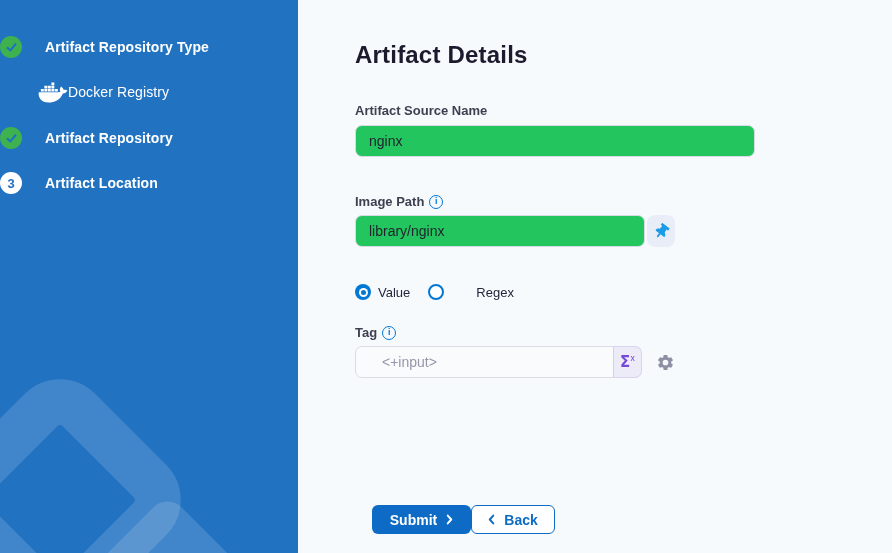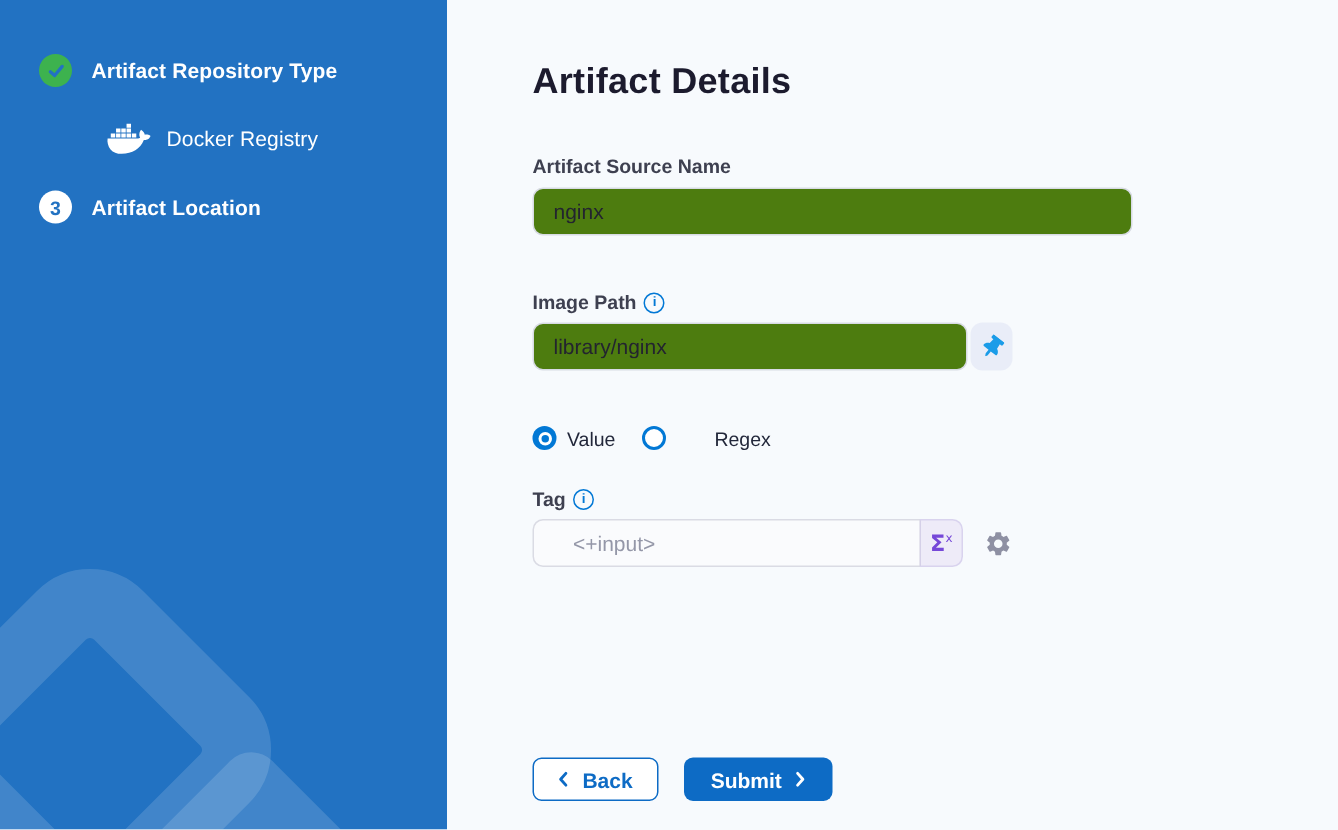--- a/index.html
+++ b/index.html
@@ -11,25 +11,25 @@
     overflow:hidden;
   }
 
   
   .sidebar {
     width:298px; flex-shrink:0; position:relative; overflow:hidden;
     background:#2272c2;
   }
   .steps { padding-top:36px; }
   .step, .substep {
-    display:flex; align-items:center; gap:13px;
-    padding-left:26px; cursor:pointer;
+    display:flex; align-items:center; gap:23px;
+    cursor:pointer;
   }
   .step { margin-bottom:23px; }
-  .substep { margin:0 0 24px 0; padding-left:71px; gap:10px; }
+  .substep { margin:0 0 24px 0; padding-left:38px; gap:0; }
   .step-label { color:#ffffff; font-size:14px; font-weight:600; letter-spacing:.1px; }
   .substep .step-label { font-weight:400; }
   .step.current .step-label { font-weight:700; }
   .check-circle {
     width:22px; height:22px; border-radius:50%; background:#3db24e;
     display:flex; align-items:center; justify-content:center; flex-shrink:0;
   }
   .num-circle {
     width:22px; height:22px; border-radius:50%; background:#ffffff;
     color:#2272c2; font-size:13px; font-weight:700;
@@ -64,21 +64,21 @@
   .info-icon {
     width:14px; height:14px; border-radius:50%;
     border:1.5px solid #0278d5; color:#0278d5;
     font-size:9px; font-weight:700; font-style:normal;
     display:inline-flex; align-items:center; justify-content:center;
     cursor:pointer;
   }
 
   .text-input {
     width:100%; height:32px; margin-top:7px;
-    border:1px solid #d8dbe4; border-radius:7px; background:#4d7c0f;
+    border:1px solid #d8dbe4; border-radius:7px; background:#22c55e;
     padding:0 13px; font-size:14px; color:#23242f;
     font-family:"Liberation Sans", sans-serif; outline:none;
   }
   .input-row { display:flex; align-items:stretch; width:320px; margin-top:6px; }
   .input-row .text-input { margin-top:0; flex:1; }
 
   .pin-btn {
     width:28px; height:32px; margin-left:2px; border:none; border-radius:8px;
     background:#e9edf8; display:flex; align-items:center; justify-content:center;
     cursor:pointer; flex-shrink:0;
@@ -150,20 +150,28 @@
 
     <div class="substep">
       <span class="docker-icon">
         <svg width="30" height="23" viewBox="0 0 640 512">
             <path fill="#ffffff" d="M349.9 236.3h-66.1v-59.4h66.1v59.4zm0-204.3h-66.1v60.7h66.1V32zm78.2 144.8H362v59.4h66.1v-59.4zm-156.3-72.1h-66.1v60.1h66.1v-60.1zm78.1 0h-66.1v60.1h66.1v-60.1zm276.8 100c-14.4-9.7-47.6-13.2-73.1-8.4-3.3-24-16.7-44.9-41.1-63.7l-14-9.3-9.3 14c-18.4 27.8-23.4 73.6-3.7 103.8-8.7 4.7-25.8 11.1-48.4 10.7H2.4c-8.7 50.8 5.8 116.8 44 162.1 37.1 43.9 92.7 66.2 165.4 66.2 157.4 0 273.9-72.5 328.4-204.2 21.4.4 67.6.1 91.3-45.2 1.5-2.5 6.6-13.2 8.5-17.1l-13.3-8.9zm-511.1-27.9h-66v59.4h66.1v-59.4zm78.1 0h-66.1v59.4h66.1v-59.4zm78.1 0h-66.1v59.4h66.1v-59.4zm-78.1-72.1h-66.1v60.1h66.1v-60.1z"></path>
           </svg>
       </span>
       <span class="step-label">Docker Registry</span>
     </div>
 
+    <div class="step">
+      <span class="check-circle">
+        <svg width="13" height="13" viewBox="0 0 18 18">
+            <polyline points="3.5,9.5 7.5,13 14.5,4.5" fill="none" stroke="#2272c2" stroke-width="3" stroke-linecap="round" stroke-linejoin="round"></polyline>
+          </svg>
+      </span>
+      <span class="step-label">Artifact Repository</span>
+    </div>
 
     <div class="step current">
       <span class="num-circle">3</span>
       <span class="step-label">Artifact Location</span>
     </div>
 
   </div>
 
   <div>
     <div class="wm-ring"></div>
@@ -221,30 +229,30 @@
         </button>
       <button class="gear-btn">
         <svg width="19" height="19" viewBox="0 0 24 24">
             <path fill="#8e90a3" d="M19.14 12.94c.04-.3.06-.61.06-.94 0-.32-.02-.64-.07-.94l2.03-1.58a.49.49 0 0 0 .12-.61l-1.92-3.32a.49.49 0 0 0-.59-.22l-2.39.96c-.5-.38-1.03-.7-1.62-.94l-.36-2.54a.48.48 0 0 0-.48-.41h-3.84c-.24 0-.43.17-.47.41l-.36 2.54c-.59.24-1.13.57-1.62.94l-2.39-.96a.49.49 0 0 0-.59.22L2.74 8.87c-.12.21-.08.47.12.61l2.03 1.58c-.05.3-.09.63-.09.94s.02.64.07.94l-2.03 1.58a.49.49 0 0 0-.12.61l1.92 3.32c.12.22.37.29.59.22l2.39-.96c.5.38 1.03.7 1.62.94l.36 2.54c.05.24.24.41.48.41h3.84c.24 0 .44-.17.47-.41l.36-2.54c.59-.24 1.13-.56 1.62-.94l2.39.96c.22.08.47 0 .59-.22l1.92-3.32c.12-.22.07-.47-.12-.61l-2.01-1.58zM12 15.6A3.6 3.6 0 1 1 12 8.4a3.6 3.6 0 0 1 0 7.2z"></path>
           </svg>
       </button>
     </div>
   </div>
 
   <div class="btn-row">
-    <button class="btn btn-back">
-      <span style="display:flex;">
-        <svg width="7" height="11" viewBox="0 0 8 12">
-            <polyline points="6,1.5 2,6 6,10.5" fill="none" stroke="#0d6bc5" stroke-width="2.2" stroke-linecap="round" stroke-linejoin="round"></polyline>
-          </svg>
-      </span>
-      <span>Back</span>
-    </button>
     <button class="btn btn-submit">
       <span>Submit</span>
       <span style="display:flex;">
         <svg width="7" height="11" viewBox="0 0 8 12">
             <polyline points="2,1.5 6,6 2,10.5" fill="none" stroke="#ffffff" stroke-width="2.2" stroke-linecap="round" stroke-linejoin="round"></polyline>
           </svg>
       </span>
     </button>
+    <button class="btn btn-back">
+      <span style="display:flex;">
+        <svg width="7" height="11" viewBox="0 0 8 12">
+            <polyline points="6,1.5 2,6 6,10.5" fill="none" stroke="#0d6bc5" stroke-width="2.2" stroke-linecap="round" stroke-linejoin="round"></polyline>
+          </svg>
+      </span>
+      <span>Back</span>
+    </button>
   </div>
 </main>
 
 </body></html>

